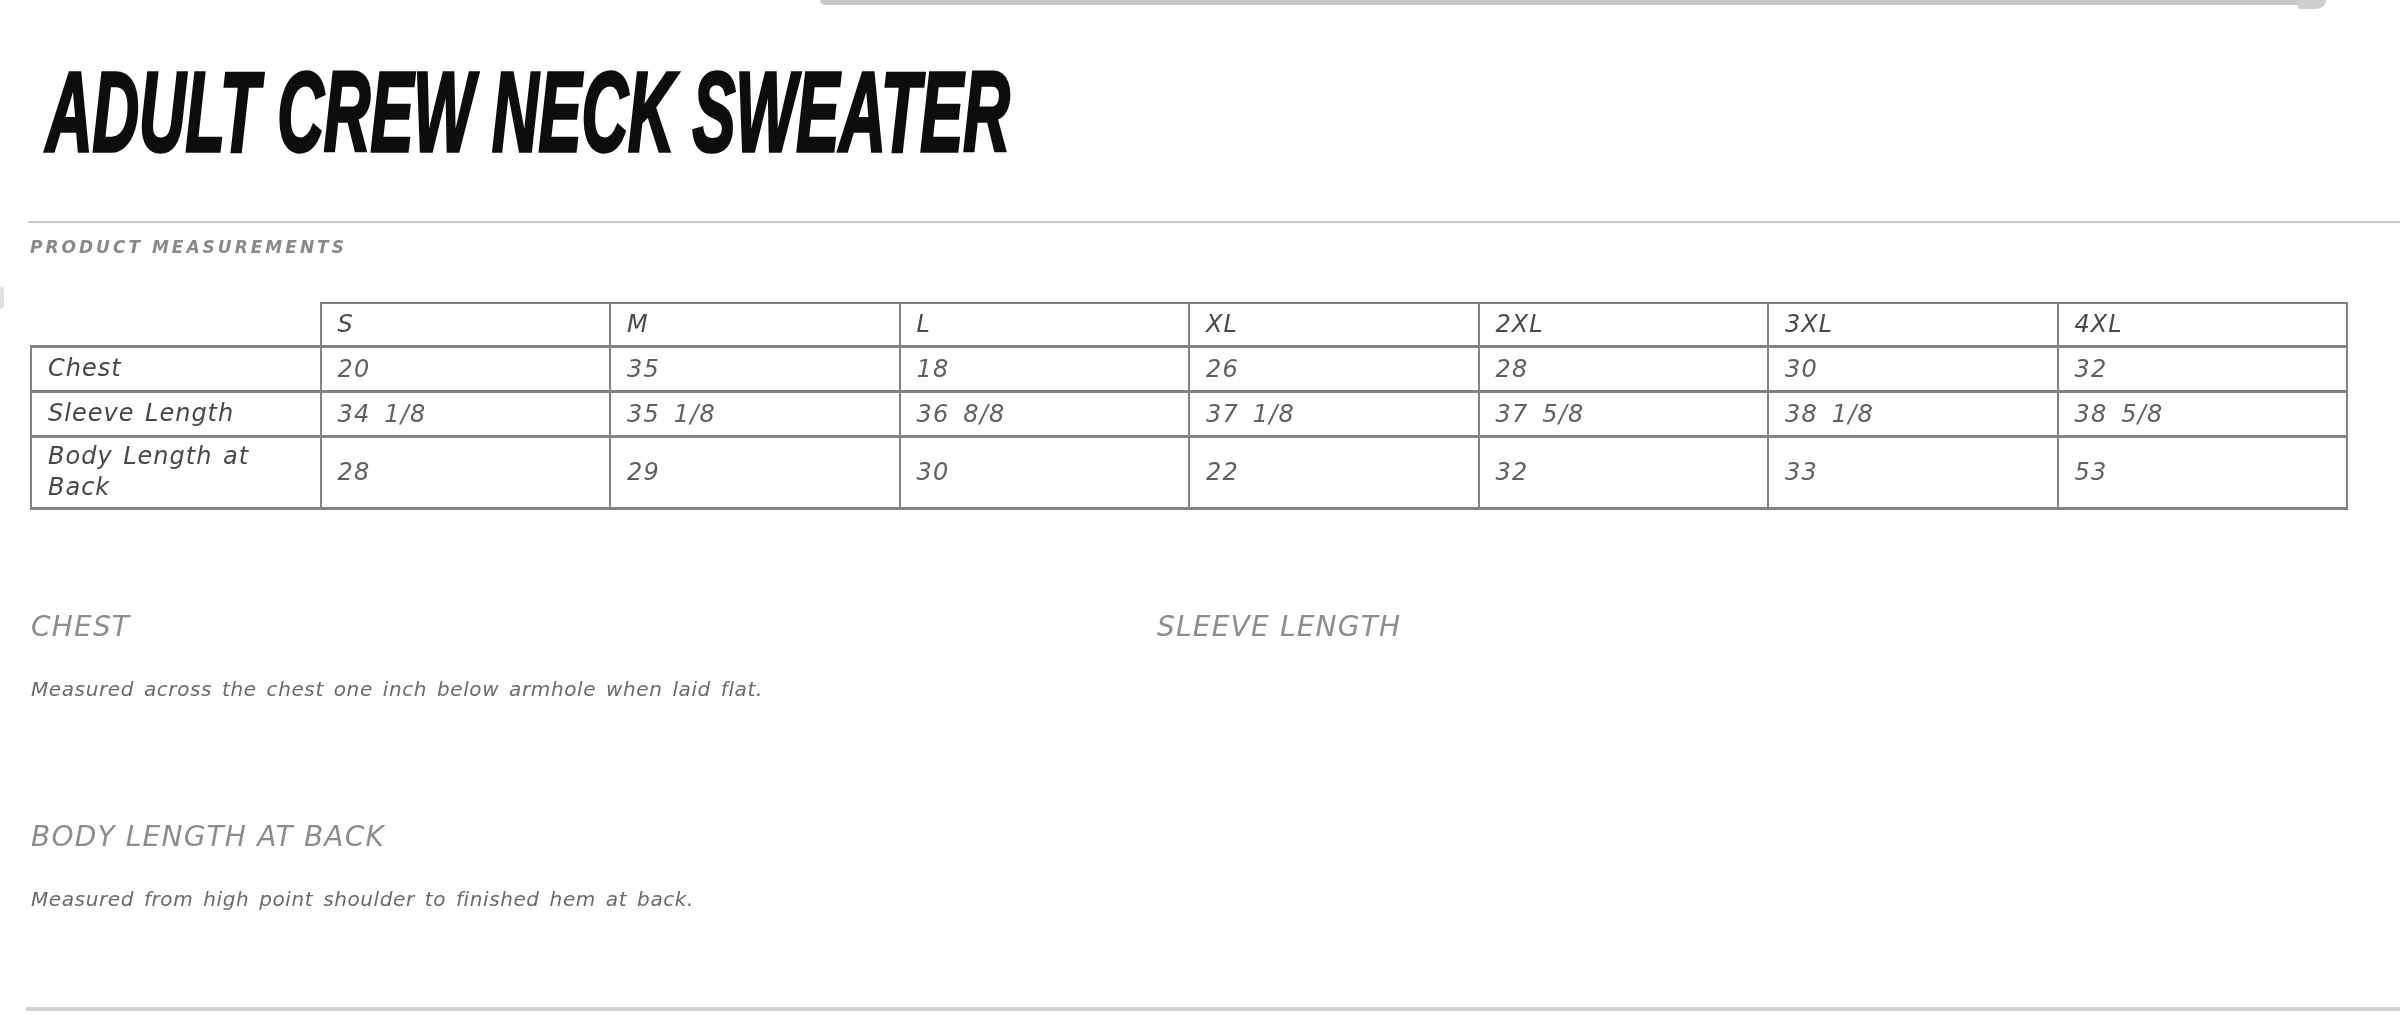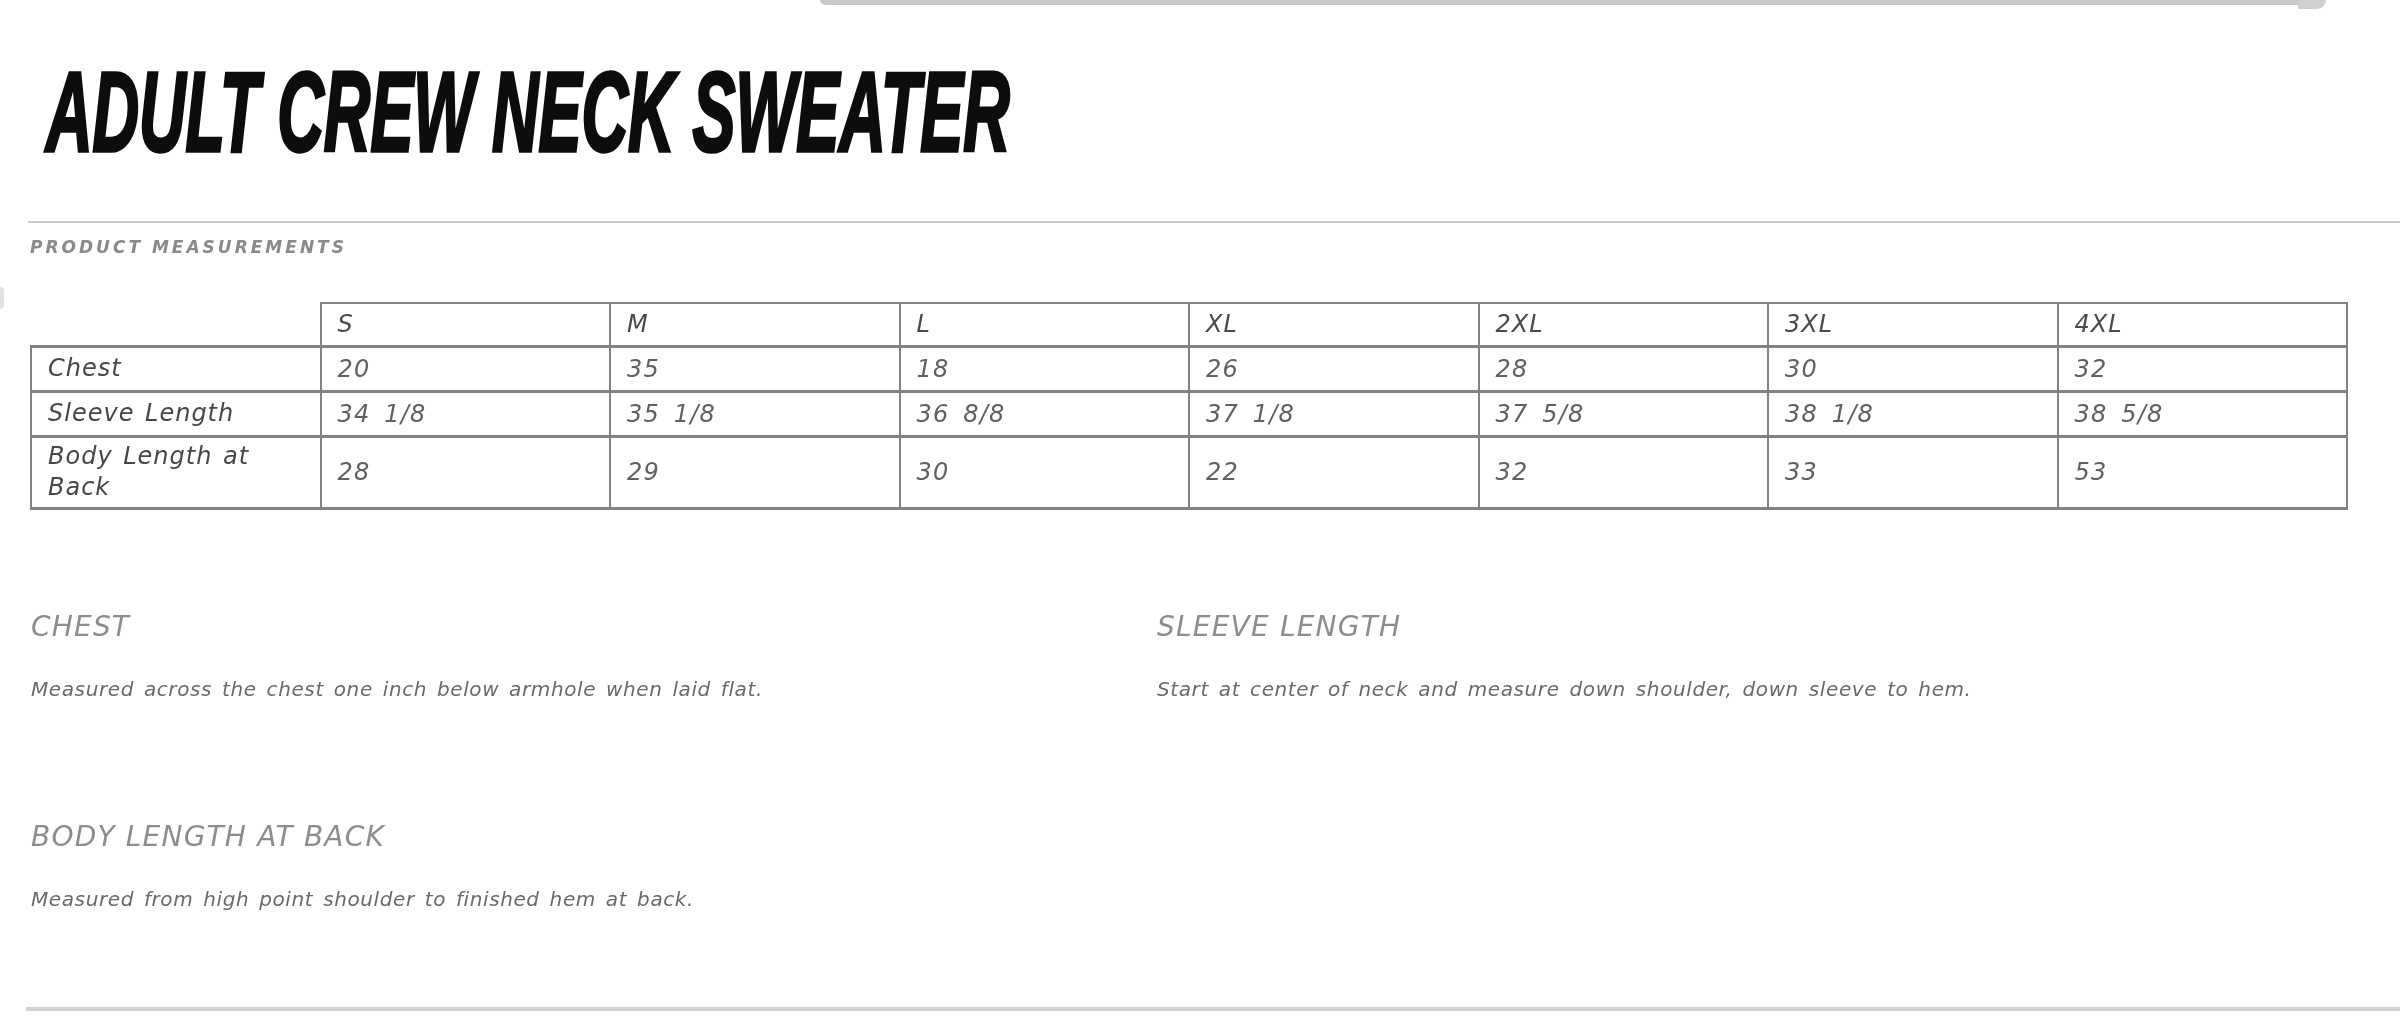--- a/index.html
+++ b/index.html
@@ -157,21 +157,20 @@
     </tbody>
   </table>
 
   <section class="def def-chest">
     <h3>CHEST</h3>
     <p>Measured across the chest one inch below armhole when laid flat.</p>
   </section>
 
   <section class="def def-sleeve">
     <h3>SLEEVE LENGTH</h3>
-    <p>Start at center of neck and measure down shoulder, down sleeve to hem.</p>
   </section>
 
   <section class="def def-body">
     <h3>BODY LENGTH AT BACK</h3>
     <p>Measured from high point shoulder to finished hem at back.</p>
   </section>
 
   <div class="divider divider-bottom"></div>
 
 </div>

